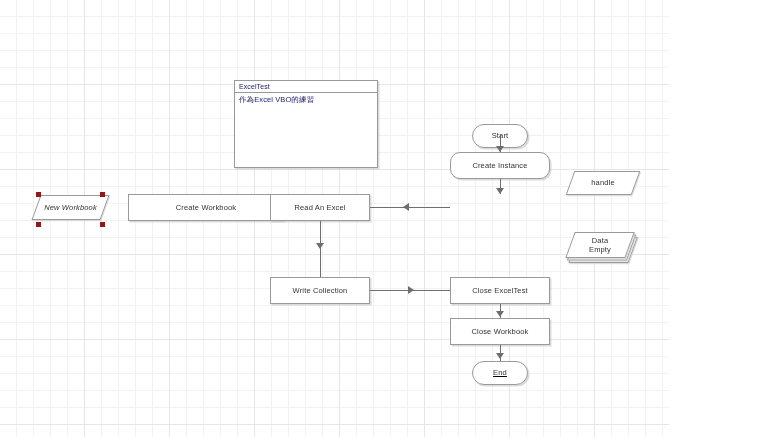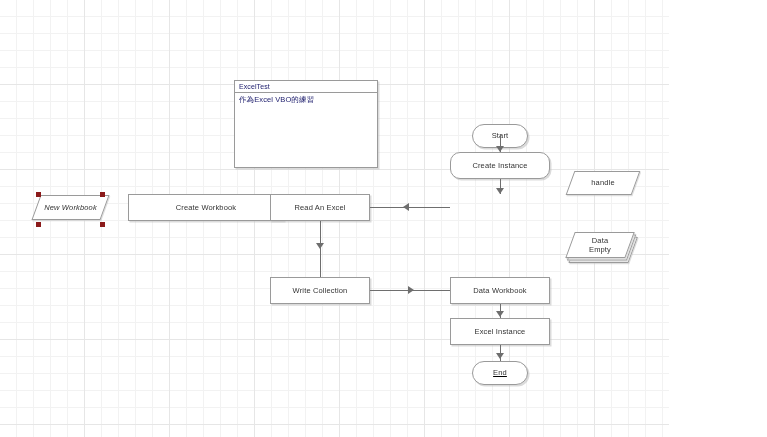--- a/index.html
+++ b/index.html
@@ -144,25 +144,25 @@
   <div class="term" style="left:472px; top:124px; width:56px; height:24px;">
     <span class="lbl">Start</span>
   </div>
 
   <div class="proc" style="left:450px; top:152px; width:100px; height:27px;border-radius:10px;">
     <span class="lbl">Create Instance</span>
   </div>
 
 
   <div class="proc" style="left:450px; top:277px; width:100px; height:27px;">
-    <span class="lbl">Data Workbook</span>
+    <span class="lbl">Close ExcelTest</span>
   </div>
 
   <div class="proc" style="left:450px; top:318px; width:100px; height:27px;">
-    <span class="lbl">Excel Instance</span>
+    <span class="lbl">Close Workbook</span>
   </div>
 
   <div class="term" style="left:472px; top:361px; width:56px; height:24px;text-decoration:underline;">
     <span class="lbl">End</span>
   </div>
 
   <div class="data" style="left:570px; top:171px; width:66px; height:24px;">
     <div class="skew"></div>
     <span class="lbl">handle</span>
   </div>

